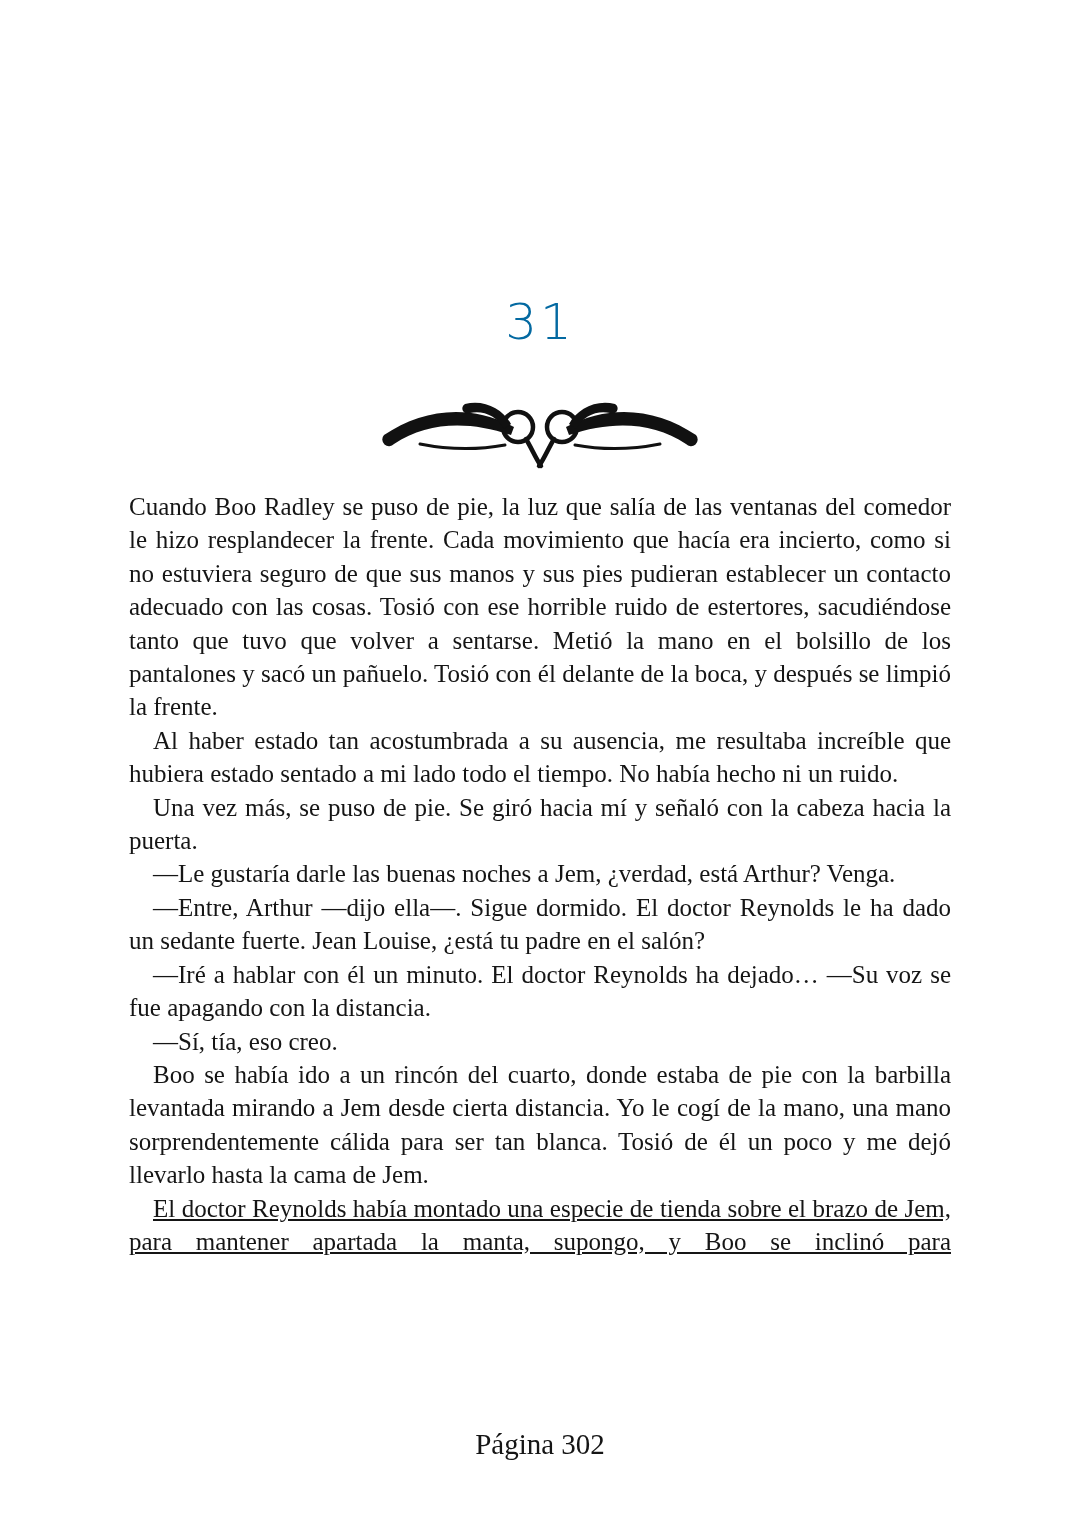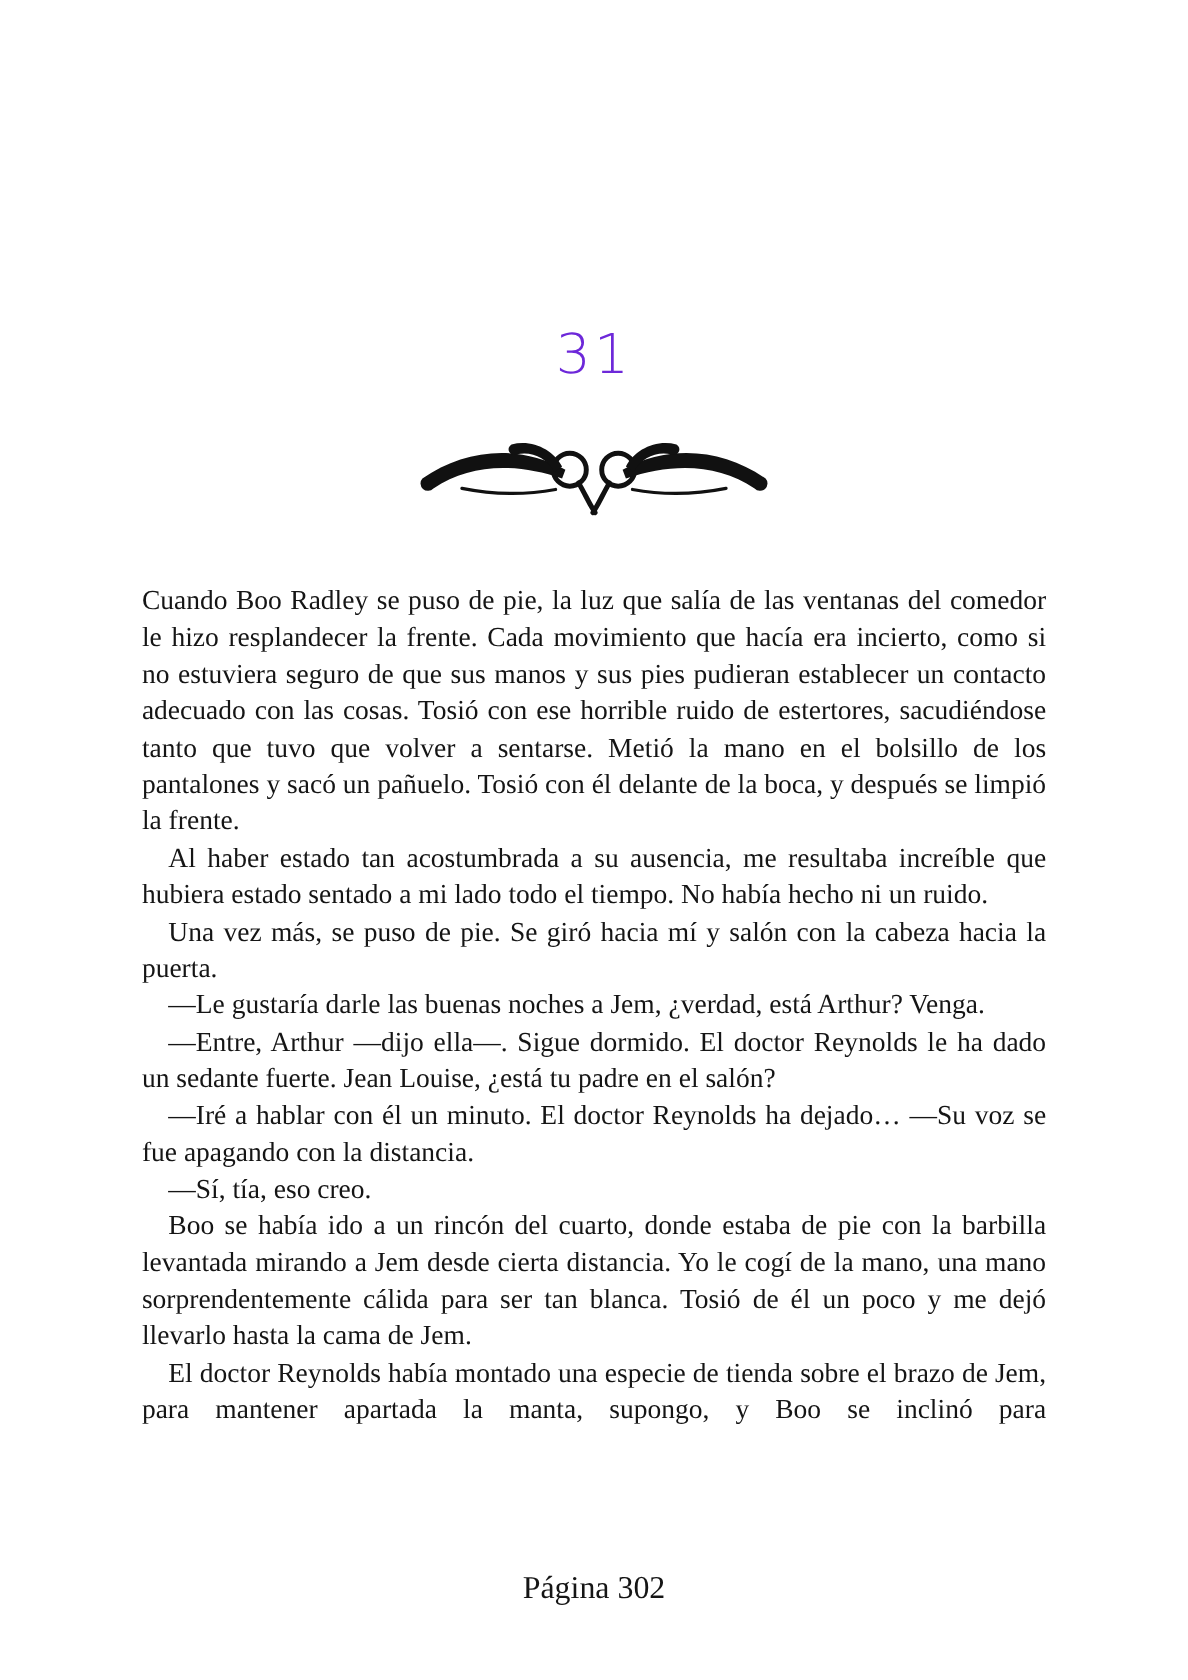--- a/index.html
+++ b/index.html
@@ -19,44 +19,44 @@
   .chapter-number {
     position: absolute;
     top: 293px;
     left: 0;
     width: 100%;
     text-align: center;
     font-family: "DejaVu Sans", sans-serif;
     font-weight: 300;
     font-size: 50px;
     letter-spacing: 3px;
-    color: #6d28d9;
+    color: #0369a1;
   }
   .flourish {
     position: absolute;
     top: 389px;
     left: 370px;
   }
   .text-block {
     position: absolute;
-    top: 530px;
+    top: 490px;
     left: 129px;
     width: 822px;
     font-size: 25px;
     line-height: 33.4px;
     text-align: justify;
     color: #151515;
   }
   .text-block p {
     margin: 0;
     padding: 0;
     text-indent: 24px;
   }
   .text-block p.no-indent { text-indent: 0; }
-  .text-block p.justify-last { text-align-last: justify; }
+  .text-block p.justify-last { text-align-last: justify; text-decoration: underline; }
   .footer {
     position: absolute;
     top: 1428px;
     left: 0;
     width: 100%;
     text-align: center;
     font-size: 29px;
     color: #151515;
   }
 </style>
@@ -82,21 +82,21 @@
         <path d="M199,35 C207,20 226,10 245,15 A5 5 0 0 1 240,24 C227,21 213,27 206,40 Z" stroke="none"></path>
       </g>
     </defs>
     <use href="#flourish-half"></use>
     <use href="#flourish-half" transform="matrix(-1,0,0,1,340,0)"></use>
   </svg>
 
   <div class="text-block">
       <p class="no-indent">Cuando Boo Radley se puso de pie, la luz que salía de las ventanas del comedor le hizo resplandecer la frente. Cada movimiento que hacía era incierto, como si no estuviera seguro de que sus manos y sus pies pudieran establecer un contacto adecuado con las cosas. Tosió con ese horrible ruido de estertores, sacudiéndose tanto que tuvo que volver a sentarse. Metió la mano en el bolsillo de los pantalones y sacó un pañuelo. Tosió con él delante de la boca, y después se limpió la frente.</p>
       <p>Al haber estado tan acostumbrada a su ausencia, me resultaba increíble que hubiera estado sentado a mi lado todo el tiempo. No había hecho ni un ruido.</p>
-      <p>Una vez más, se puso de pie. Se giró hacia mí y salón con la cabeza hacia la puerta.</p>
+      <p>Una vez más, se puso de pie. Se giró hacia mí y señaló con la cabeza hacia la puerta.</p>
       <p>—Le gustaría darle las buenas noches a Jem, ¿verdad, está Arthur? Venga.</p>
       <p>—Entre, Arthur —dijo ella—. Sigue dormido. El doctor Reynolds le ha dado un sedante fuerte. Jean Louise, ¿está tu padre en el salón?</p>
       <p>—Iré a hablar con él un minuto. El doctor Reynolds ha dejado… —Su voz se fue apagando con la distancia.</p>
       <p>—Sí, tía, eso creo.</p>
       <p>Boo se había ido a un rincón del cuarto, donde estaba de pie con la barbilla levantada mirando a Jem desde cierta distancia. Yo le cogí de la mano, una mano sorprendentemente cálida para ser tan blanca. Tosió de él un poco y me dejó llevarlo hasta la cama de Jem.</p>
       <p class="justify-last">El doctor Reynolds había montado una especie de tienda sobre el brazo de Jem, para mantener apartada la manta, supongo, y Boo se inclinó para</p>
     </div>
 
   <div class="footer">Página 302</div>
 

